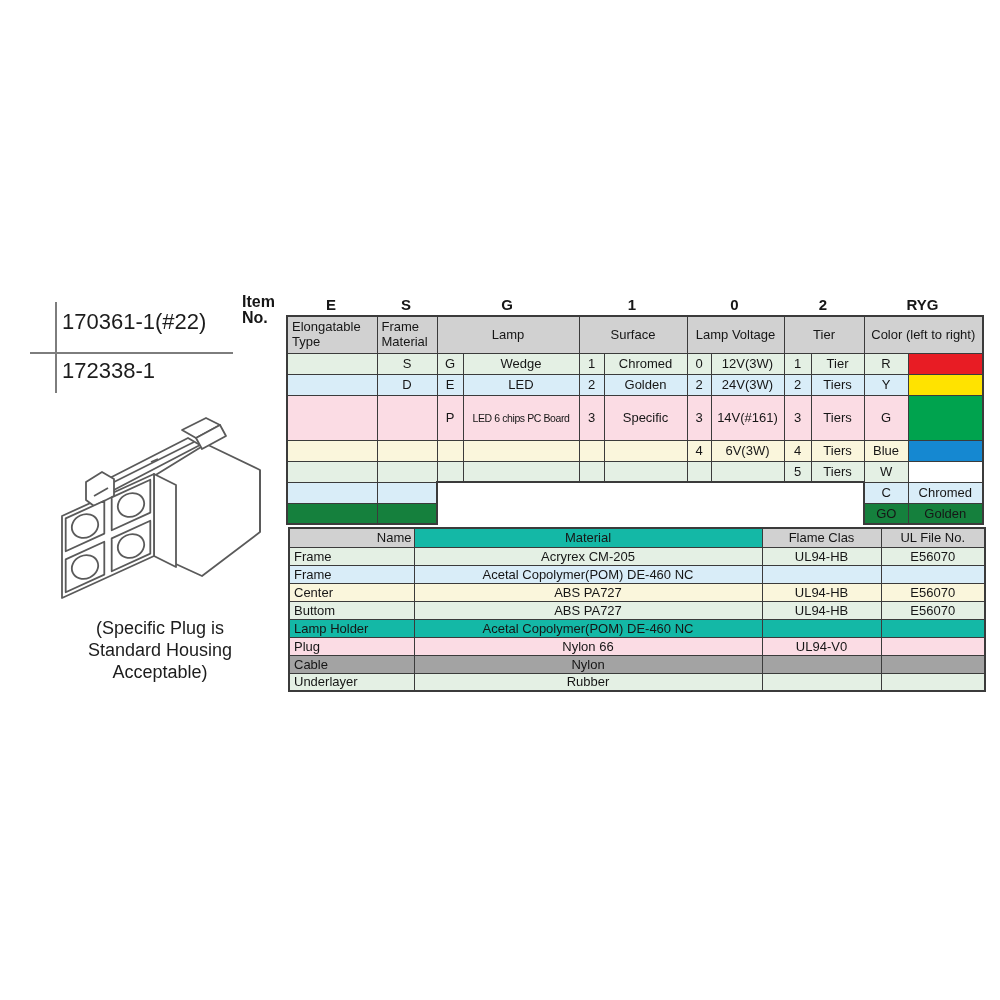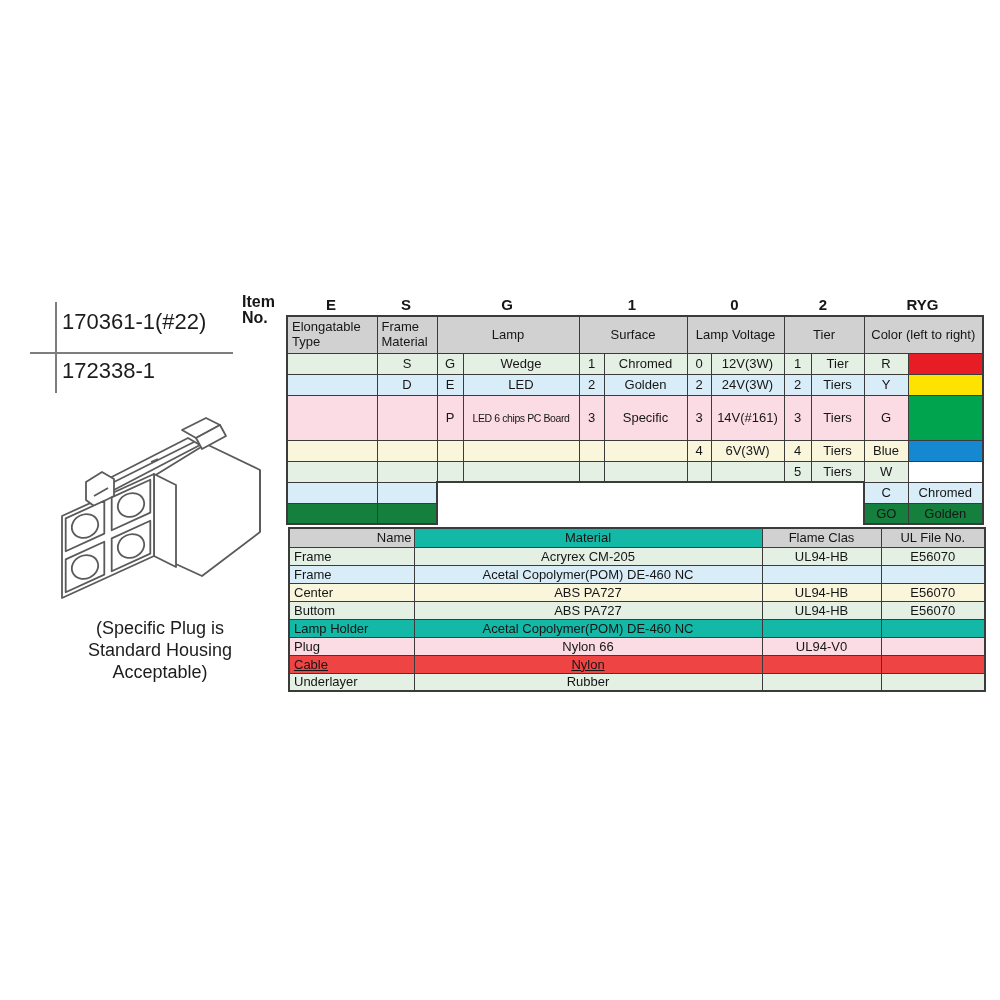--- a/index.html
+++ b/index.html
@@ -287,21 +287,21 @@
       <td>Acetal Copolymer(POM) DE-460 NC</td>
       <td></td>
       <td class="b2r"></td>
     </tr>
     <tr style="background-color: rgb(251, 220, 228);">
       <td class="left b2l">Plug</td>
       <td>Nylon 66</td>
       <td>UL94-V0</td>
       <td class="b2r"></td>
     </tr>
-    <tr style="background-color: #ef4444; text-decoration: underline;">
+    <tr style="background-color: #a3a3a3;">
       <td class="left b2l">Cable</td>
       <td>Nylon</td>
       <td></td>
       <td class="b2r"></td>
     </tr>
     <tr style="background-color: rgb(228, 240, 228);">
       <td class="left b2l b2b">Underlayer</td>
       <td class="b2b">Rubber</td>
       <td class="b2b"></td>
       <td class="b2r b2b"></td>

